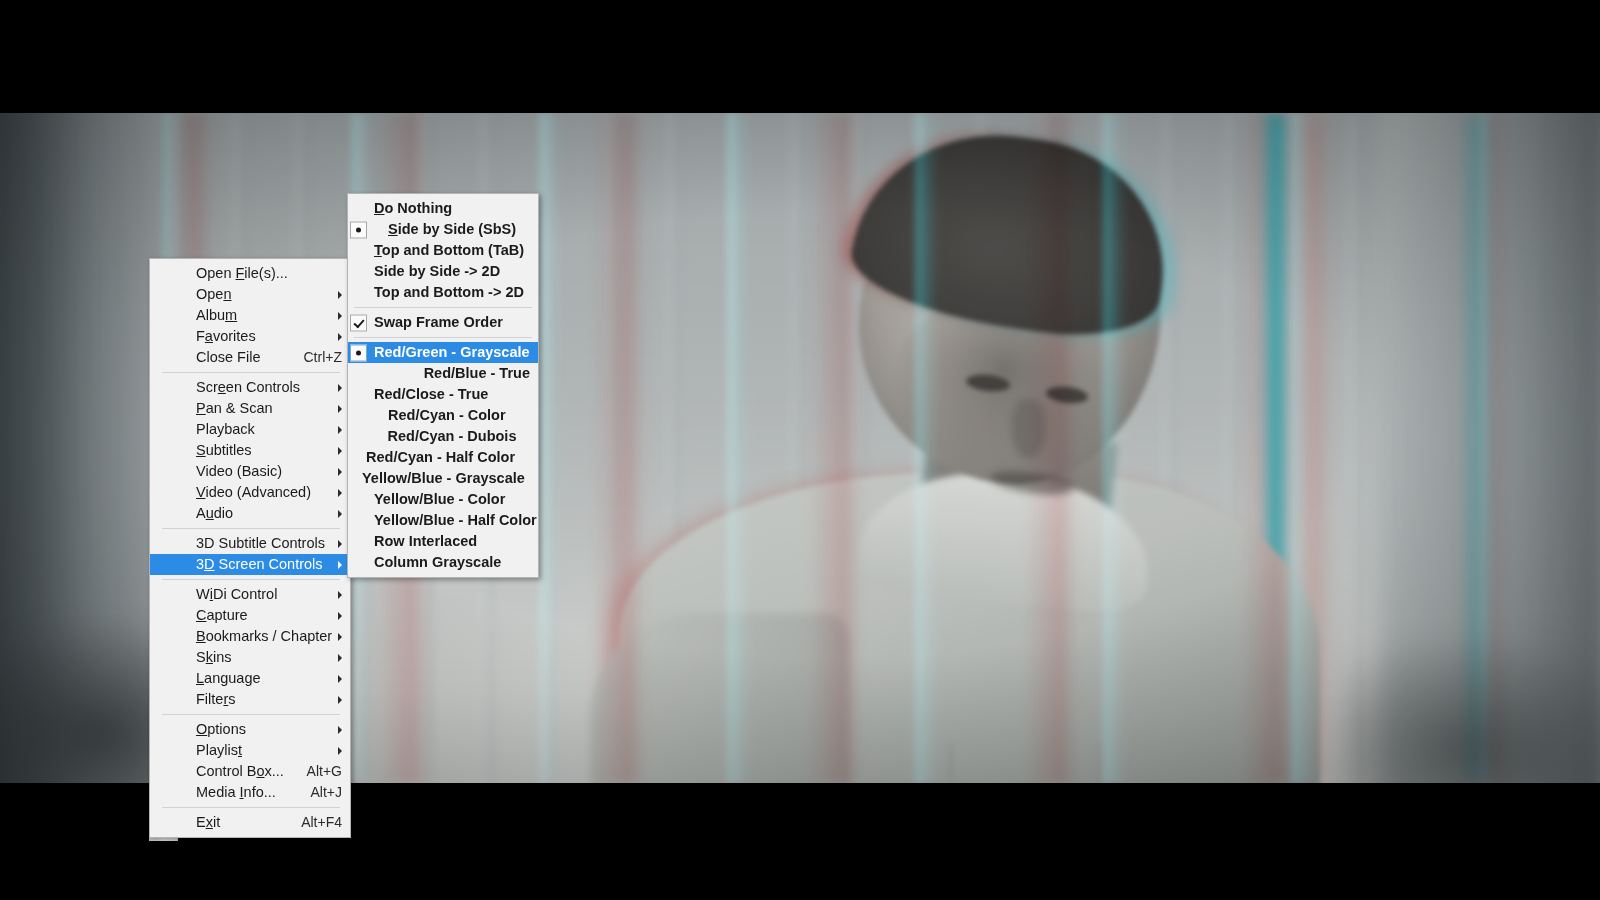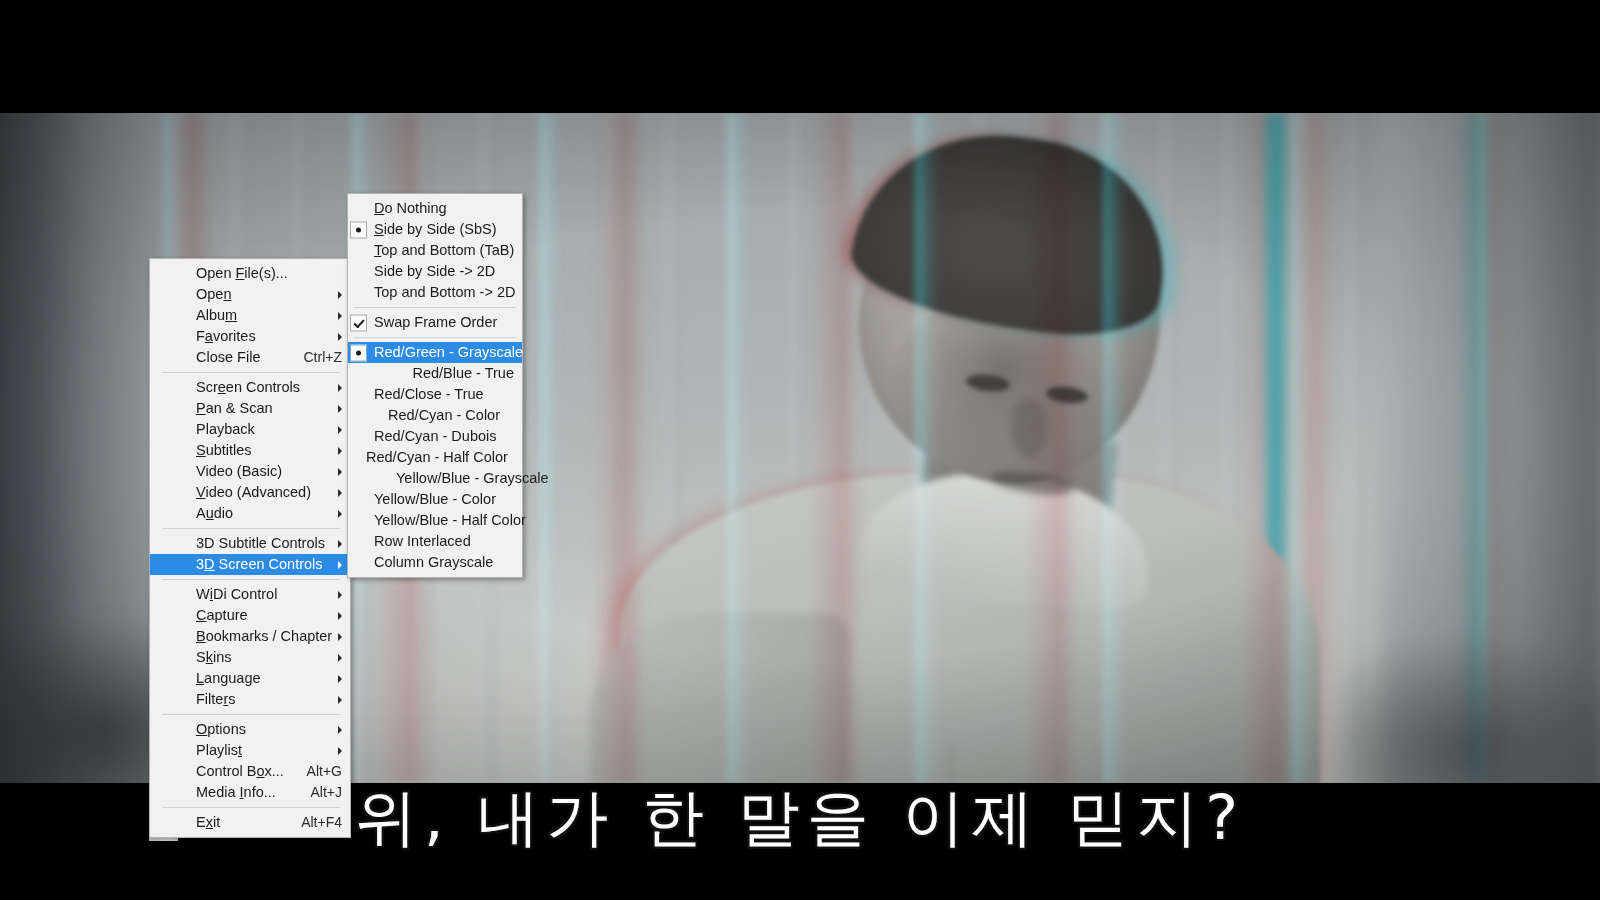--- a/index.html
+++ b/index.html
@@ -195,21 +195,21 @@
     position:absolute;
     background:#f1f1f1;
     border:1px solid #b4b4b4;
     box-shadow: 2px 2px 5px rgba(0,0,0,.35);
     font-family:"Liberation Sans", sans-serif;
     font-size:14.5px; color:#1b1b1b;
     padding: 3px 0;
     user-select:none;
   }
   .menu-main { left:149px; top:258px; width:202px; padding-top:4px; padding-bottom:4px; }
-  .menu-sub  { left:347px; top:193px; width:176px; padding-top:4px; padding-bottom:4px; }
+  .menu-sub  { left:347px; top:193px; width:192px; padding-top:4px; padding-bottom:4px;font-weight:bold; }
 
   .mi {
     position:relative; display:flex; align-items:center;
     height:21px; line-height:21px; padding: 0 8px 0 46px;
     white-space:nowrap; cursor:default;
   }
   .menu-sub .mi { padding-left: 20px; }
   .mi .label { flex:1 1 auto; }
   .mi .accel { color:#2b2b2b; padding-left:14px; font-size:14px; }
   .mi .arrow {
@@ -277,21 +277,20 @@
     <div class="fringe-red"></div>
     <div class="darkblob-bl"></div>
     <div class="darkblob-br"></div>
     <div class="vid-grade"></div>
     <div class="vignette"></div>
   </div>
 
   <div class="letterbox lb-top"></div>
   <div class="letterbox lb-bottom"></div>
 
-  <div class="subtitle">위, 내가 한 말을 이제 믿지?</div>
 
   <div class="brand-strip">
     <div class="brand-rot">
       <span class="brand-name">KMPlayer</span><span class="brand-tag">We All Enjoy!</span>
     </div>
     <div class="brand-logo">▮◆▮</div>
   </div>
 
   <div class="menu menu-main" id="main-menu">
       <div class="mi">
@@ -397,21 +396,21 @@
       <div class="mi">
         <span class="label">E<u>x</u>it</span>
         <span class="accel">Alt+F4</span>
       </div>
     </div>
 
   <div class="menu menu-sub" id="sub-menu">
       <div class="mi" style="padding-left: 26px;">
         <span class="label"><u>D</u>o Nothing</span>
       </div>
-      <div class="mi" style="padding-left: 26px;">
+      <div class="mi" style="padding-left: 40px;">
         <span class="gutter framed">
           <span class="dot"></span>
         </span>
         <span class="label"><u>S</u>ide by Side (SbS)</span>
       </div>
       <div class="mi" style="padding-left: 26px;">
         <span class="label"><u>T</u>op and Bottom (TaB)</span>
       </div>
       <div class="mi" style="padding-left: 26px;">
         <span class="label">Side by Side -&gt; 2D</span>
@@ -435,27 +434,27 @@
       </div>
       <div class="mi" style="padding-left: 26px; text-align: right;">
         <span class="label">Red/Blue - True</span>
       </div>
       <div class="mi" style="padding-left: 26px;">
         <span class="label">Red/Close - True</span>
       </div>
       <div class="mi" style="padding-left: 40px;">
         <span class="label">Red/Cyan - Color</span>
       </div>
-      <div class="mi" style="padding-left: 26px;">
+      <div class="mi" style="padding-left: 26px; text-align: center;">
         <span class="label">Red/Cyan - Dubois</span>
       </div>
       <div class="mi" style="padding-left: 18px;">
         <span class="label">Red/Cyan - Half Color</span>
       </div>
-      <div class="mi" style="padding-left: 24px; margin-left: 24px;">
+      <div class="mi" style="padding-left: 14px;">
         <span class="label">Yellow/Blue - Grayscale</span>
       </div>
       <div class="mi" style="padding-left: 26px;">
         <span class="label">Yellow/Blue - Color</span>
       </div>
       <div class="mi" style="padding-left: 26px;">
         <span class="label">Yellow/Blue - Half Color</span>
       </div>
       <div class="mi" style="padding-left: 26px;">
         <span class="label">Row Interlaced</span>

